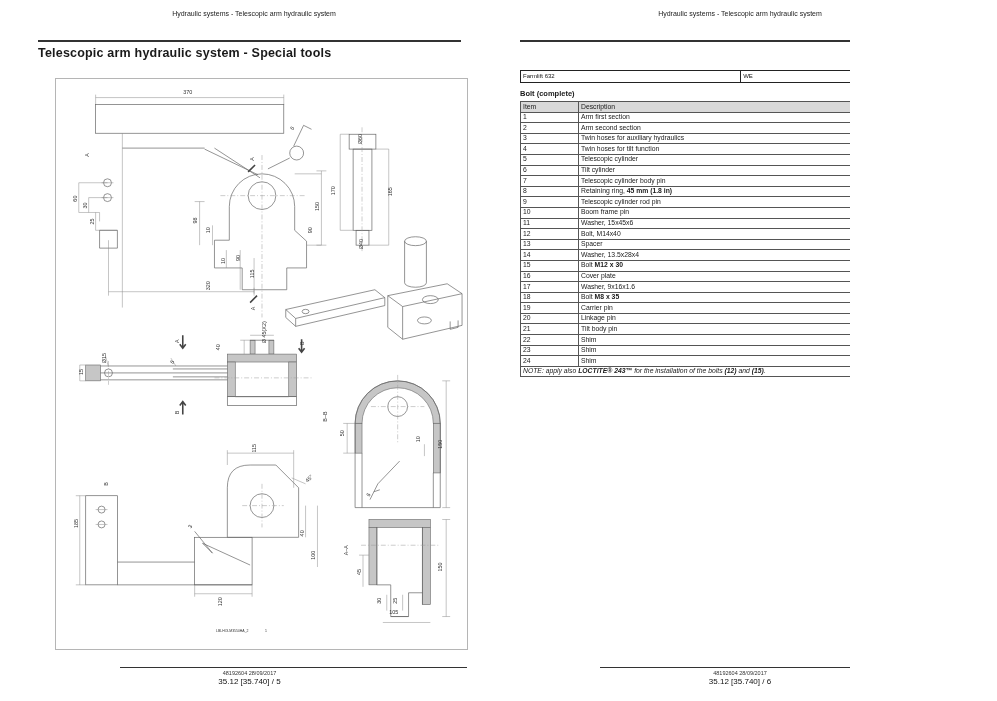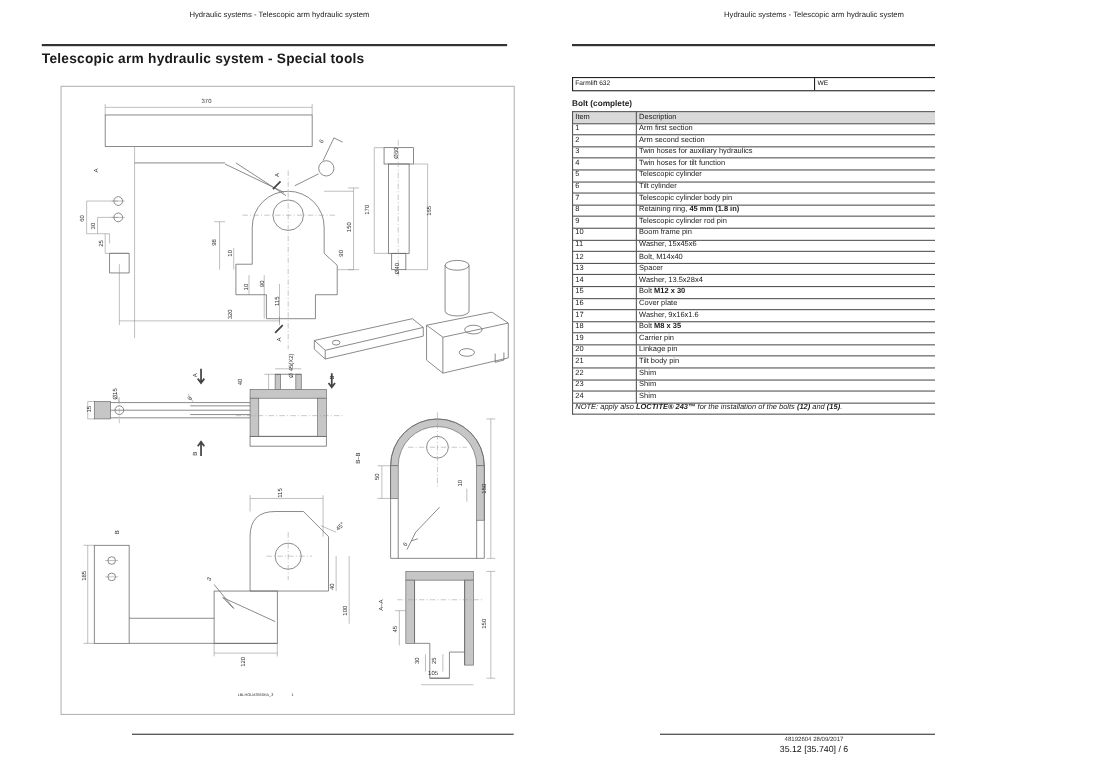--- a/index.html
+++ b/index.html
@@ -206,20 +206,24 @@
             <text x="344" y="526" font-size="5.5" transform="rotate(-90 344 526)">25</text>
             <text x="341" y="539" font-size="5.5">105</text>
             <text x="390" y="492" font-size="5.5" transform="rotate(-90 390 492)">150</text>
             <text x="178" y="558" font-size="3.5">LBLHOLM3550HA_2</text>
             <text x="212" y="558" font-size="3.5">1</text>
           </g>
       </svg>
     </div>
 
     <div class="rule footer-rule fl"></div>
+    <div class="footer">
+      <div class="footer-small">48192604 28/09/2017</div>
+      <div class="footer-big">35.12 [35.740] / 5</div>
+    </div>
   </section>
 
   <section class="page page-right">
     <div class="running-head">Hydraulic systems - Telescopic arm hydraulic system</div>
     <div class="rule title-rule-r"></div>
 
     <div class="model-bar">
       <div class="model-cell first">Farmlift 632</div>
       <div class="model-cell second">WE</div>
     </div>

